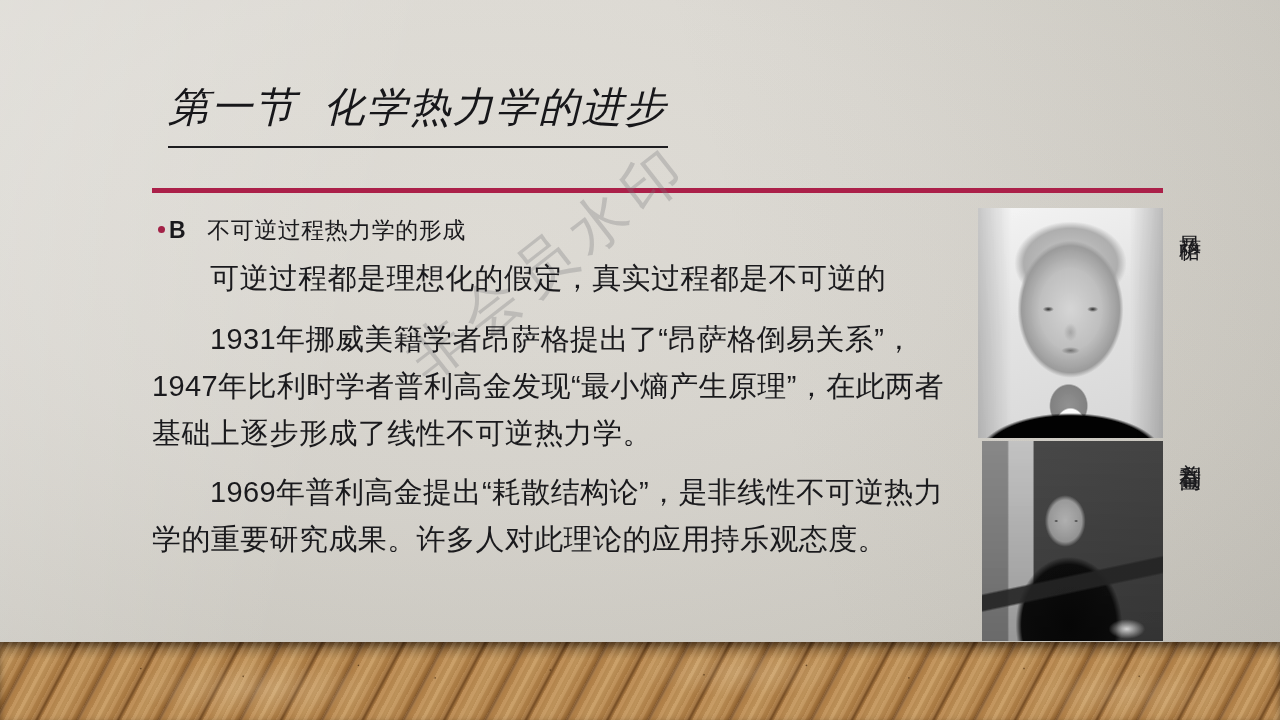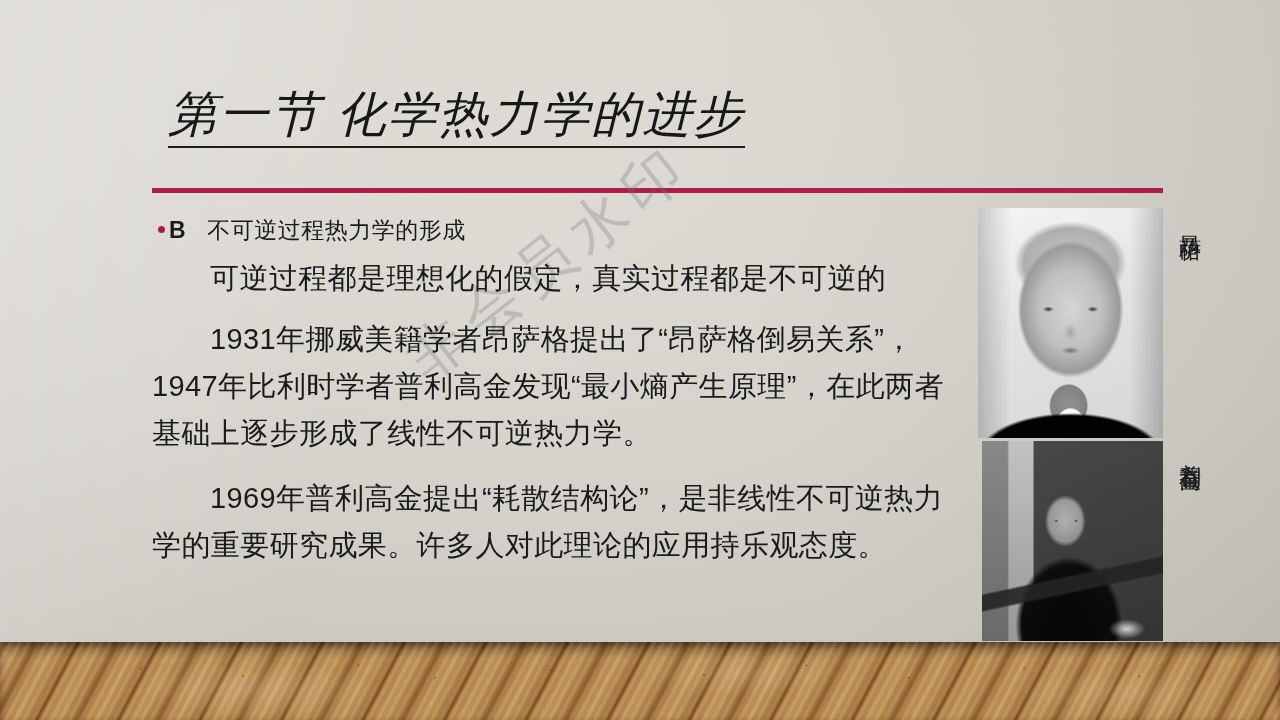--- a/index.html
+++ b/index.html
@@ -34,31 +34,31 @@
   }
 
   
   .title-block {
     position: absolute;
     left: 168px;
     top: 86px;
     width: 860px;
   }
   .slide-title {
-    font-family: Liberation Sans, sans-serif;
+    font-family: Liberation Mono, monospace;
     font-style: italic;
     font-weight: 400;
-    font-size: 49px;
+    font-size: 41px;
     letter-spacing: 2px;
     color: #17171a;
     line-height: 1.18;
     white-space: nowrap;
     border-bottom: 2px solid #1d1d20;
     display: inline-block;
-    padding-bottom: 2px;
+    padding-bottom: 12px;
   }
 
   
   .accent-rule {
     position: absolute;
     left: 152px;
     top: 188px;
     width: 1011px;
     height: 5px;
     background: #ab2049;
@@ -102,21 +102,21 @@
     font-size: 29px;
     line-height: 1.62;
     letter-spacing: 0.4px;
     text-indent: 2em;
     color: #1a1a1d;
   }
   p.para.sub-line {
     margin-bottom: 14px;
   }
   p.para.gap-before {
-    margin-top: 18px;
+    margin-top: 12px;
   }
 
   
   .photo {
     position: absolute;
     overflow: hidden;
     background: #6e6e6e;
   }
   .photo-onsager {
     left: 978px;

